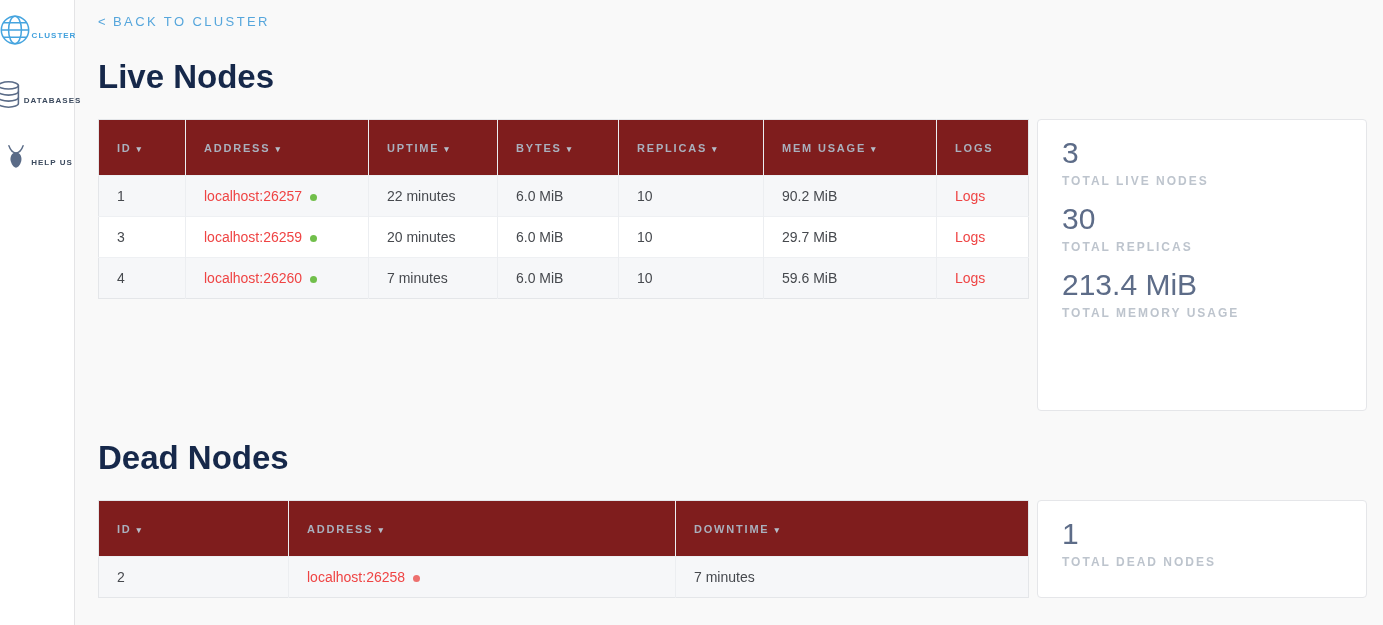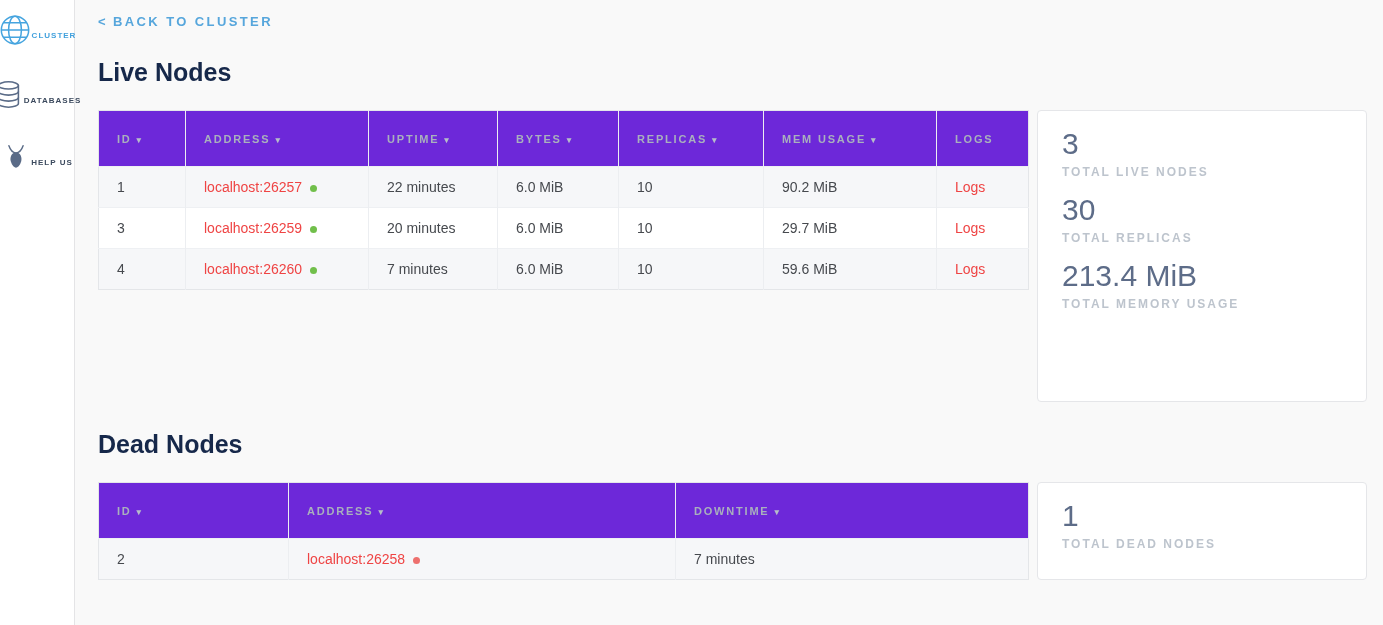--- a/index.html
+++ b/index.html
@@ -29,42 +29,42 @@
     margin-top: 7px;
     font-size: 8px; font-weight: 700; letter-spacing: 1px;
     color: #3c4a5e; text-align: center;
   }
   .nav-item.active .nav-label { color: #42a1dd; }
 
   
   .main { flex: 1; padding: 12px 17px 0 23px; }
   .back-link {
     display: inline-block;
-    font-size: 13px; font-weight: 700; letter-spacing: 2.4px;
+    font-size: 13px; font-weight: 400; letter-spacing: 2.4px;
     color: #56a6dc; text-decoration: none; cursor: pointer;
   }
   .back-chevron { margin-right: 5px; }
   .section-title {
-    font-size: 25px; font-weight: 700; color: #16284a;
+    font-size: 33px; font-weight: 700; color: #16284a;
     margin: 28px 0 23px 0;
   }
   .section-title.dead { }
   .section { display: flex; gap: 8px; align-items: flex-start; }
 
   
   table.nodes {
     width: 930px; table-layout: fixed;
     border-collapse: collapse;
     background: #ffffff;
     border: 1px solid #e4e6e9;
   }
   table.nodes th {
     height: 56px; text-align: left; padding: 0 0 0 18px;
     font-size: 11px; font-weight: 700; letter-spacing: 1.8px;
-    color: #a9b0bd; background: #6d28d9;
+    color: #a9b0bd; background: #7f1d1d;
     border-bottom: 1px solid #eef0f3;
     cursor: pointer; white-space: nowrap; overflow: hidden;
   }
   table.nodes td {
     height: 41px; padding: 0 0 0 18px;
     font-size: 14px; color: #46494e;
     border-top: 1px solid #eef0f3;
     white-space: nowrap; overflow: hidden;
   }
   table.nodes th + th, table.nodes td + td { border-left: 1px solid #eceef1; }

